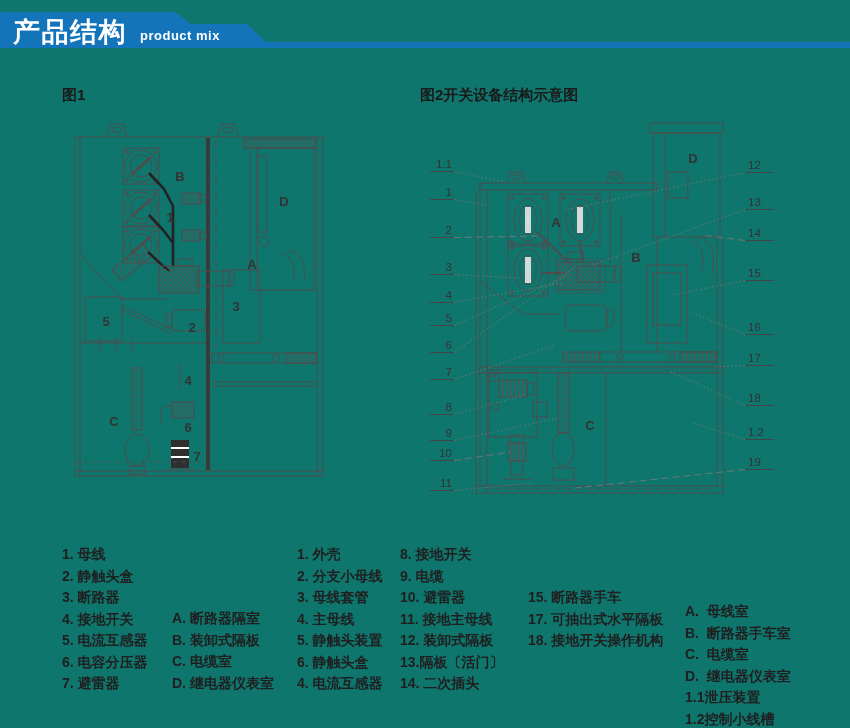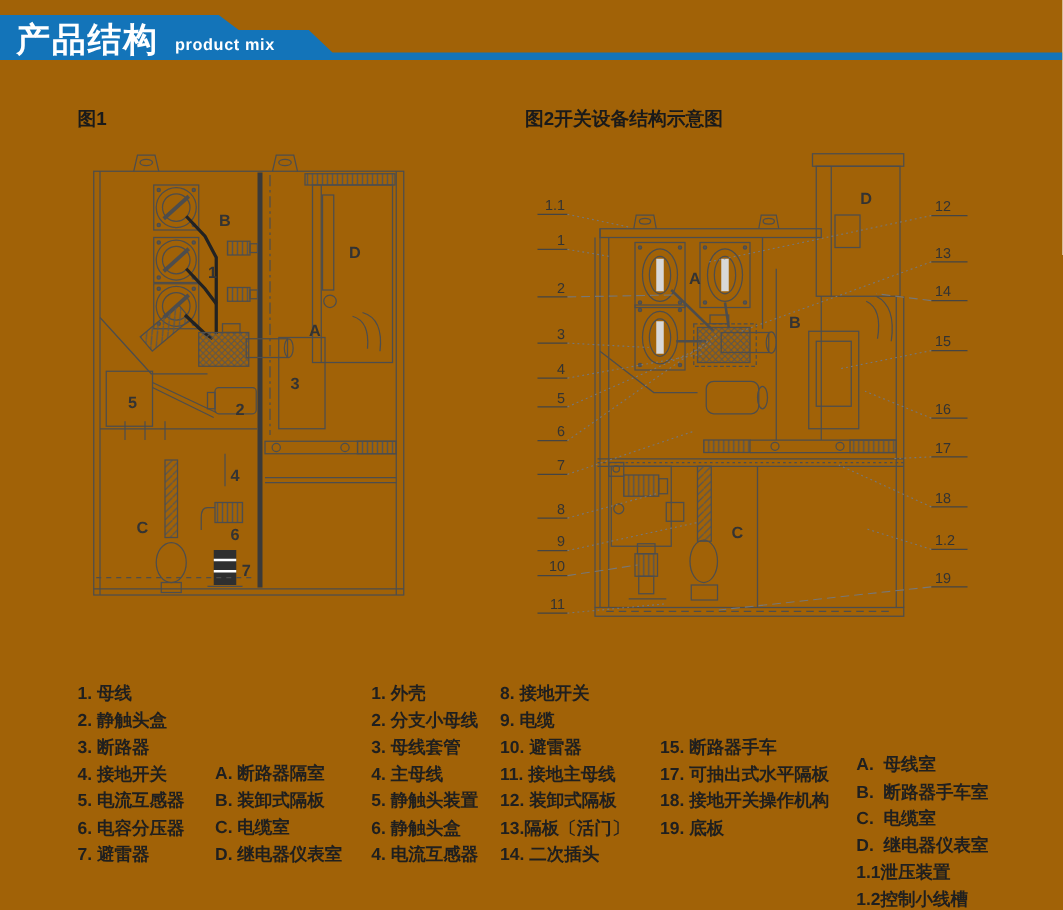--- a/index.html
+++ b/index.html
@@ -1,16 +1,16 @@
 <!DOCTYPE html>
 <html><head>
 <meta charset="utf-8">
 <style>
   html,body{margin:0;padding:0;background:#fff;}
-  .page{position:relative;width:850px;height:728px;background:#a16207;overflow:hidden;
+  .page{position:relative;width:850px;height:728px;background:#0f766e;overflow:hidden;
         font-family:"Liberation Sans","DejaVu Sans",sans-serif;}
   .banner{position:absolute;left:0;top:0;}
   .h-title{position:absolute;left:13px;top:14px;font-size:27px;font-weight:bold;color:#fff;letter-spacing:1.5px;}
   .h-sub{position:absolute;left:140px;top:28px;font-size:13px;font-weight:bold;color:#fff;letter-spacing:0.5px;}
   .fig-title{position:absolute;font-size:15px;font-weight:bold;color:#1a1a1a;white-space:pre;}
   .t1{left:62px;top:86px;}
   .t2{left:420px;top:86px;text-align:right;}
   .fig-svg{position:absolute;}
   .f1{left:60px;top:110px;}
   .f2{left:425px;top:115px;}
@@ -363,16 +363,16 @@
         <line class="u" x1="320" x2="349" y1="354.5" y2="354.5"></line>
         <line class="ld" x1="320" y1="354.5" x2="150" y2="373" stroke-dasharray="7,4"></line>
         <text x="323" y="351" text-anchor="start">19</text>
       </g>
   </svg>
 
   <div class="leg c1"><div>1. 母线</div><div>2. 静触头盒</div><div>3. 断路器</div><div>4. 接地开关</div><div>5. 电流互感器</div><div>6. 电容分压器</div><div>7. 避雷器</div></div>
   <div class="leg c1s"><div>A. 断路器隔室</div><div>B. 装卸式隔板</div><div>C. 电缆室</div><div>D. 继电器仪表室</div></div>
   <div class="leg c2"><div>1. 外壳</div><div>2. 分支小母线</div><div>3. 母线套管</div><div>4. 主母线</div><div>5. 静触头装置</div><div>6. 静触头盒</div><div>4. 电流互感器</div></div>
   <div class="leg c3"><div>8. 接地开关</div><div>9. 电缆</div><div>10. 避雷器</div><div>11. 接地主母线</div><div>12. 装卸式隔板</div><div>13.隔板〔活门〕</div><div>14. 二次插头</div></div>
-  <div class="leg c4"><div>15. 断路器手车</div><div>17. 可抽出式水平隔板</div><div>18. 接地开关操作机构</div><div>19. 底板</div></div>
+  <div class="leg c4"><div>15. 断路器手车</div><div>17. 可抽出式水平隔板</div><div>18. 接地开关操作机构</div></div>
   <div class="leg c5"><div>A.  母线室</div><div>B.  断路器手车室</div><div>C.  电缆室</div><div>D.  继电器仪表室</div><div>1.1泄压装置</div><div>1.2控制小线槽</div></div>
 
 </div>
 
 </body></html>

